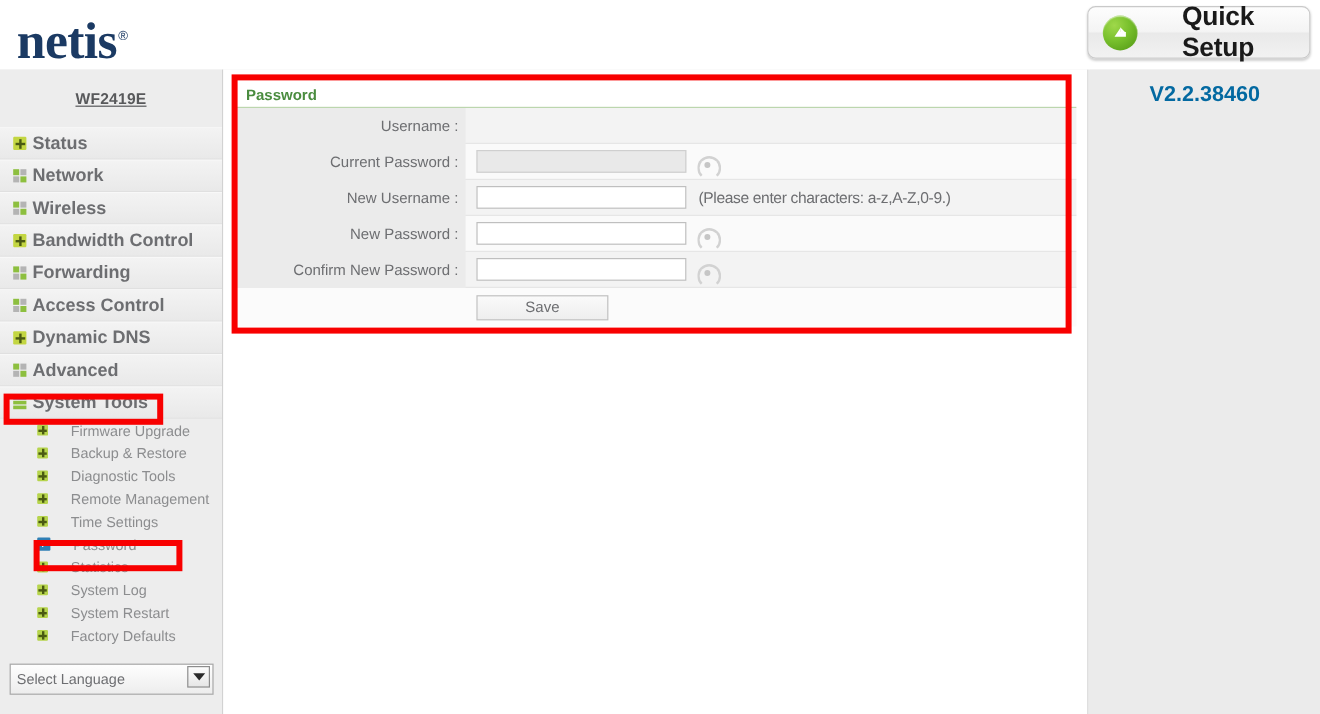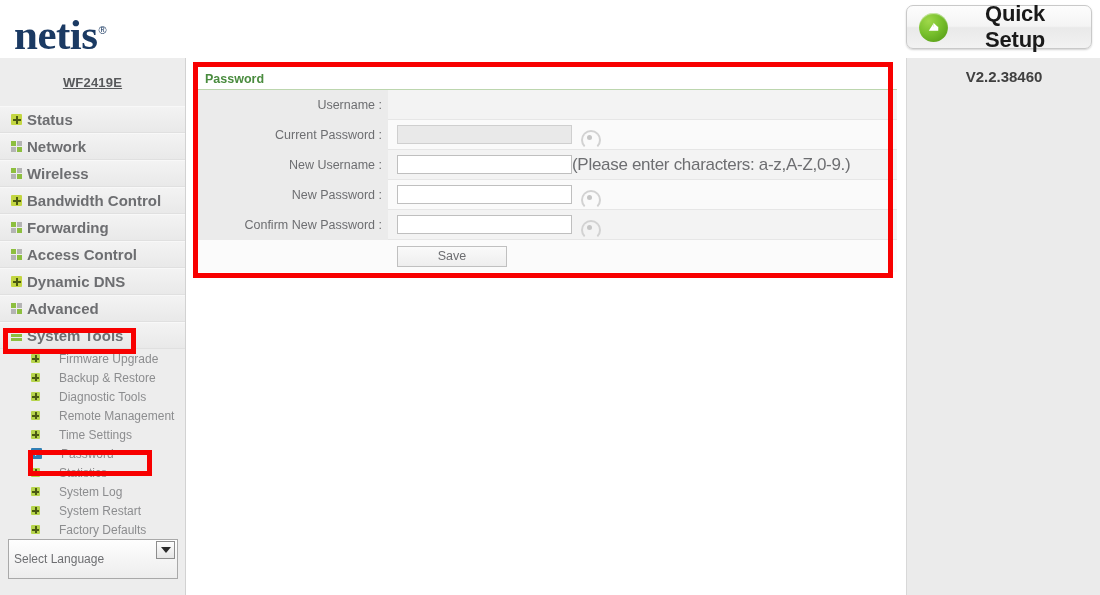--- a/index.html
+++ b/index.html
@@ -176,21 +176,21 @@
     color: #8c8d8f;
     background: #ededed;
     cursor: pointer;
     white-space: nowrap;
   }
   .sub-item .sub-label { margin-left: 19px; }
   .sub-item.active .sub-label { color: #8c8d8f; }
 
   #lang-select {
     position: absolute; left: 8px; bottom: 16px;
-    width: 170px; height: 40px;
+    width: 170px; height: 26px;
     font-family: "Liberation Sans", sans-serif;
     font-size: 12px;
     color: #6d6e71;
     background: linear-gradient(to bottom,#fefefe,#ededed);
     border: 1px solid #a9a9a9;
     display: flex; align-items: center;
     padding-left: 5px;
     cursor: pointer;
   }
   #lang-arrow-box {
@@ -293,22 +293,22 @@
   .eye::after {
     content: "";
     position: absolute;
     left: 7px; top: 9px;
     width: 5px; height: 5px;
     background: #c6c6c6;
     border-radius: 50%;
   }
 
   .hint {
-    margin-left: 0;
-    font-size: 17px;
+    margin-left: 10px;
+    font-size: 13px;
     color: #6d6e71;
     white-space: nowrap;
     letter-spacing: -0.3px;
   }
 
   .save-row {
     display: flex; align-items: center;
     height: 32px;
     background: #fbfbfb;
     padding-left: 191px;
@@ -327,23 +327,23 @@
 
   
   #rightpanel {
     position: absolute; left: 908px; top: 58px;
     width: 192px; height: 537px;
     background: #ebebeb;
   }
   #version {
     margin-top: 10px;
     text-align: center;
-    font-size: 15px;
+    font-size: 18px;
     font-weight: bold;
-    color: #404040;
+    color: #0369a1;
   }
 
   
   .anno {
     position: absolute;
     border: 5px solid #f80000;
     pointer-events: none;
     z-index: 50;
   }
   #anno-main { left: 193px; top: 62px; width: 700px; height: 216px; }

